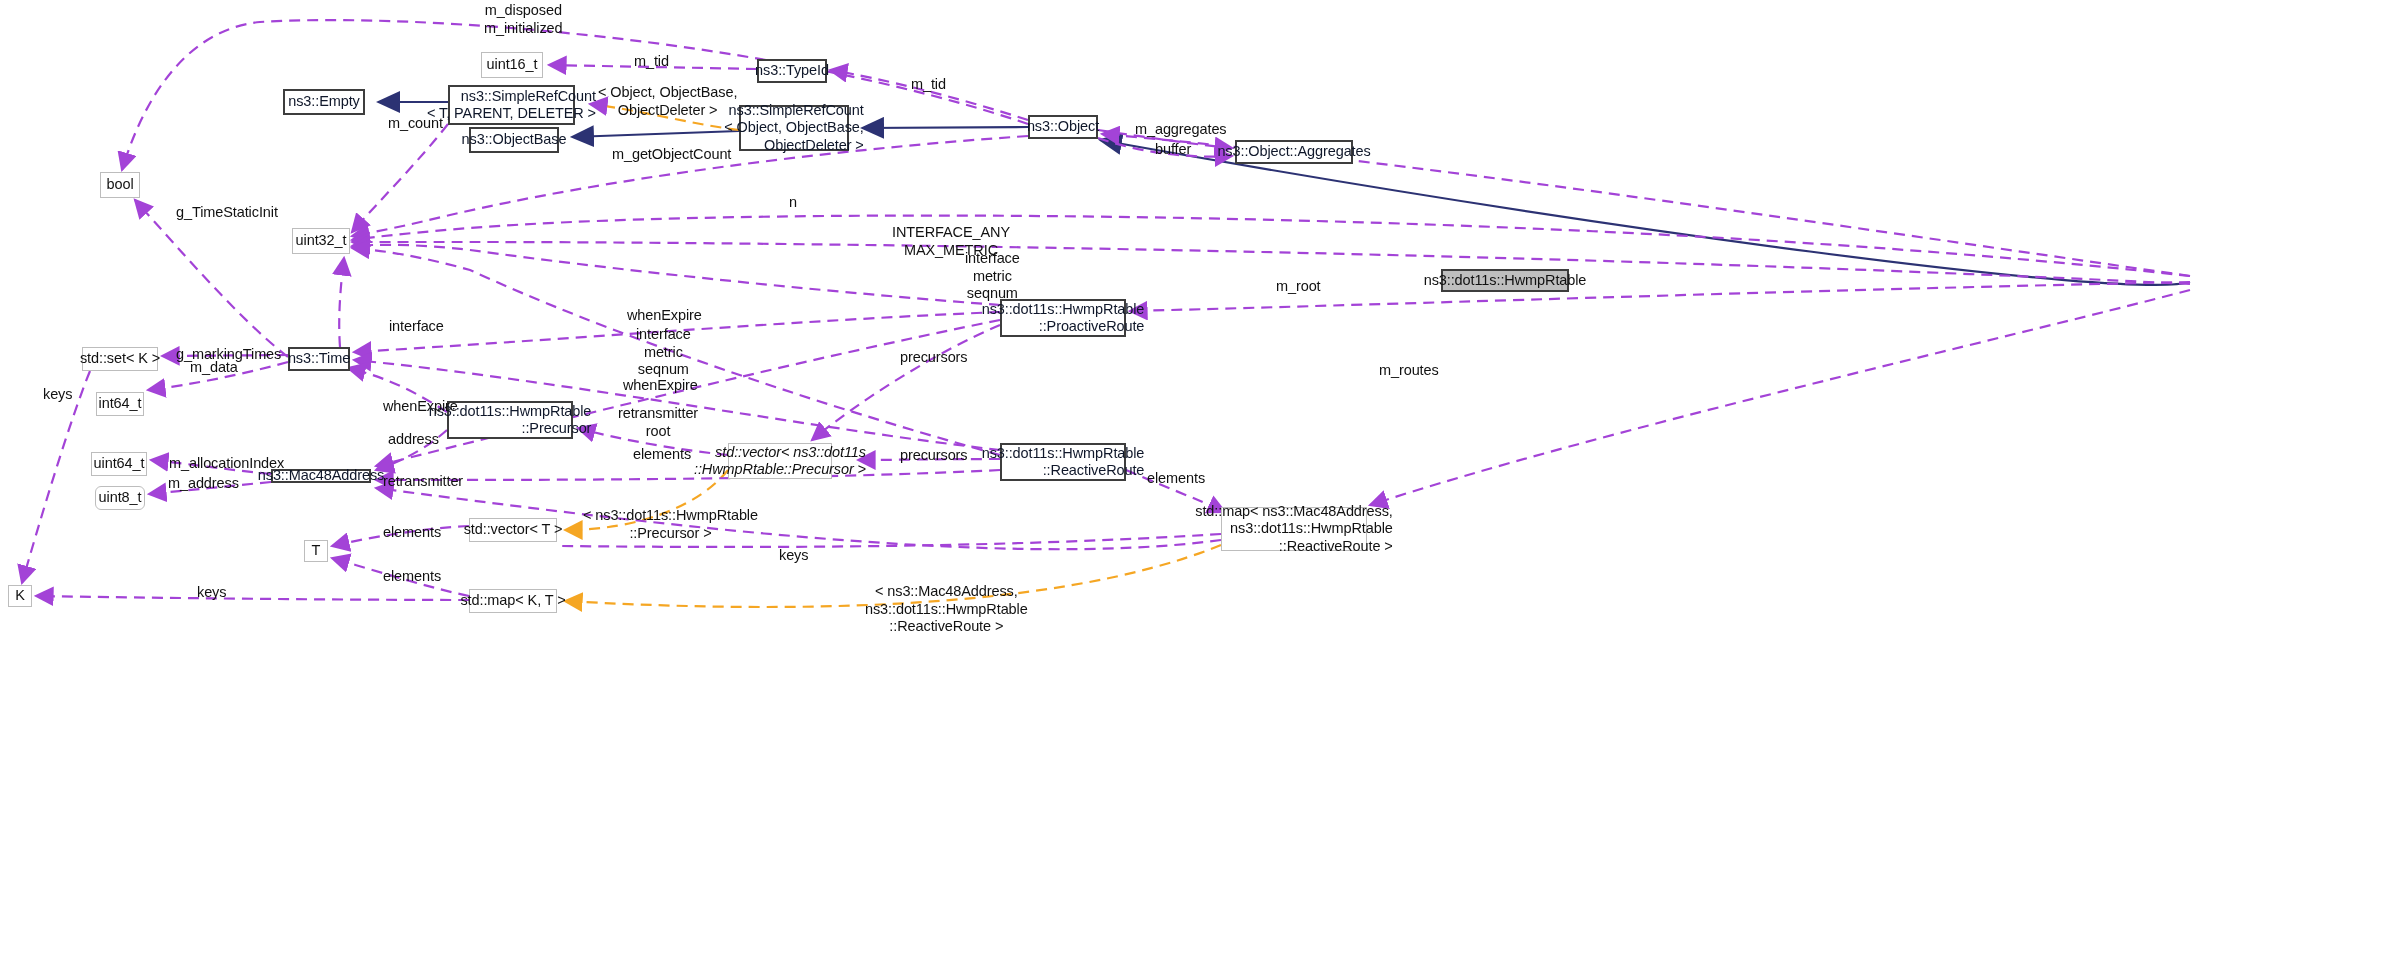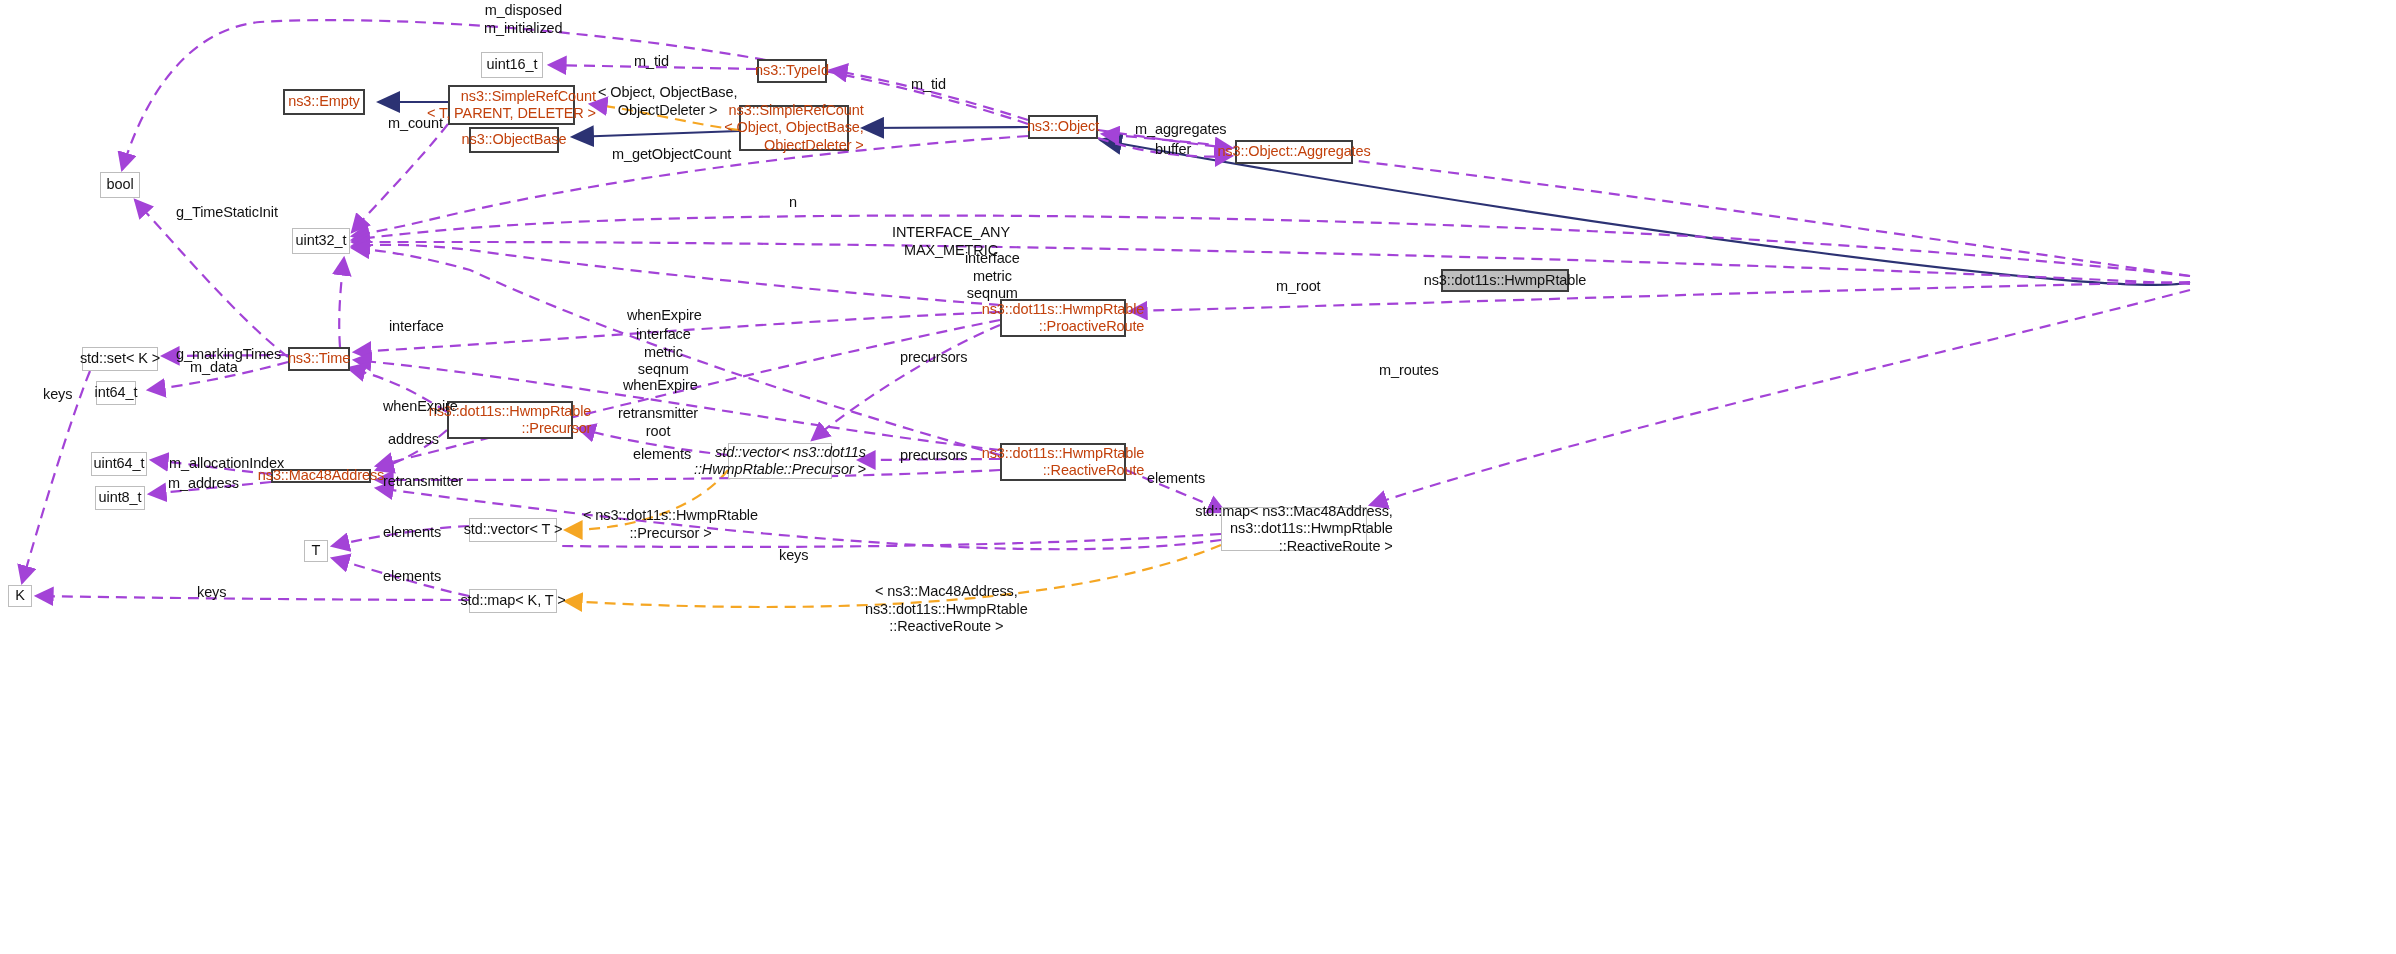--- a/index.html
+++ b/index.html
@@ -52,21 +52,21 @@
     letter-spacing: -0.1px;
   }
   .node.plain {
     border: 1px solid #bdbdbd;
     font-size: 14.5px;
     color: #111111;
   }
   .node.strong {
     border: 2px solid #3d3d3d;
     font-size: 14.5px;
-    color: #c2410c;
+    color: #0f172a;
   }
   .node.focus {
     border: 2px solid #3d3d3d;
     background: #bfbfbf;
     font-size: 14.5px;
     color: #111111;
   }
   .edge-label {
     position: absolute;
     font-size: 14.5px;
@@ -201,26 +201,26 @@
 &lt; Object, ObjectBase,
 ObjectDeleter &gt;</div>
       <div class="node strong" style="left: 1028px; top: 115px; width: 70px; height: 24px;">ns3::Object</div>
       <div class="node strong" style="left: 1235px; top: 140px; width: 118px; height: 24px;">ns3::Object::Aggregates</div>
       <div class="node plain" style="left: 292px; top: 228px; width: 58px; height: 26px;">uint32_t</div>
       <div class="node focus" style="left: 1441px; top: 269px; width: 128px; height: 23px;">ns3::dot11s::HwmpRtable</div>
       <div class="node strong" style="left: 1000px; top: 299px; width: 126px; height: 38px;">ns3::dot11s::HwmpRtable
 ::ProactiveRoute</div>
       <div class="node plain" style="left: 82px; top: 347px; width: 76px; height: 24px;">std::set&lt; K &gt;</div>
       <div class="node strong" style="left: 288px; top: 347px; width: 62px; height: 24px;">ns3::Time</div>
-      <div class="node plain" style="left: 96px; top: 381px; width: 40px; height: 24px;">int64_t</div>
+      <div class="node plain" style="left: 96px; top: 392px; width: 48px; height: 24px;">int64_t</div>
       <div class="node strong" style="left: 447px; top: 401px; width: 126px; height: 38px;">ns3::dot11s::HwmpRtable
 ::Precursor</div>
       <div class="node plain" style="left: 91px; top: 452px; width: 56px; height: 24px;">uint64_t</div>
       <div class="node strong" style="left: 271px; top: 469px; width: 100px; height: 14px;">ns3::Mac48Address</div>
-      <div class="node plain" style="left: 95px; top: 486px; width: 50px; height: 24px;">uint8_t</div>
+      <div class="node plain" style="left: 95px; top: 486px; width: 50px; height: 24px; border-radius: 6px;">uint8_t</div>
       <div class="node plain" style="left: 728px; top: 443px; width: 104px; height: 36px; font-style: italic;">std::vector&lt; ns3::dot11s
 ::HwmpRtable::Precursor &gt;</div>
       <div class="node strong" style="left: 1000px; top: 443px; width: 126px; height: 38px;">ns3::dot11s::HwmpRtable
 ::ReactiveRoute</div>
       <div class="node plain" style="left: 1221px; top: 507px; width: 146px; height: 44px;">std::map&lt; ns3::Mac48Address,
 ns3::dot11s::HwmpRtable
 ::ReactiveRoute &gt;</div>
       <div class="node plain" style="left: 469px; top: 518px; width: 88px; height: 24px;">std::vector&lt; T &gt;</div>
       <div class="node plain" style="left: 304px; top: 540px; width: 24px; height: 22px;">T</div>
       <div class="node plain" style="left: 8px; top: 585px; width: 24px; height: 22px;">K</div>

